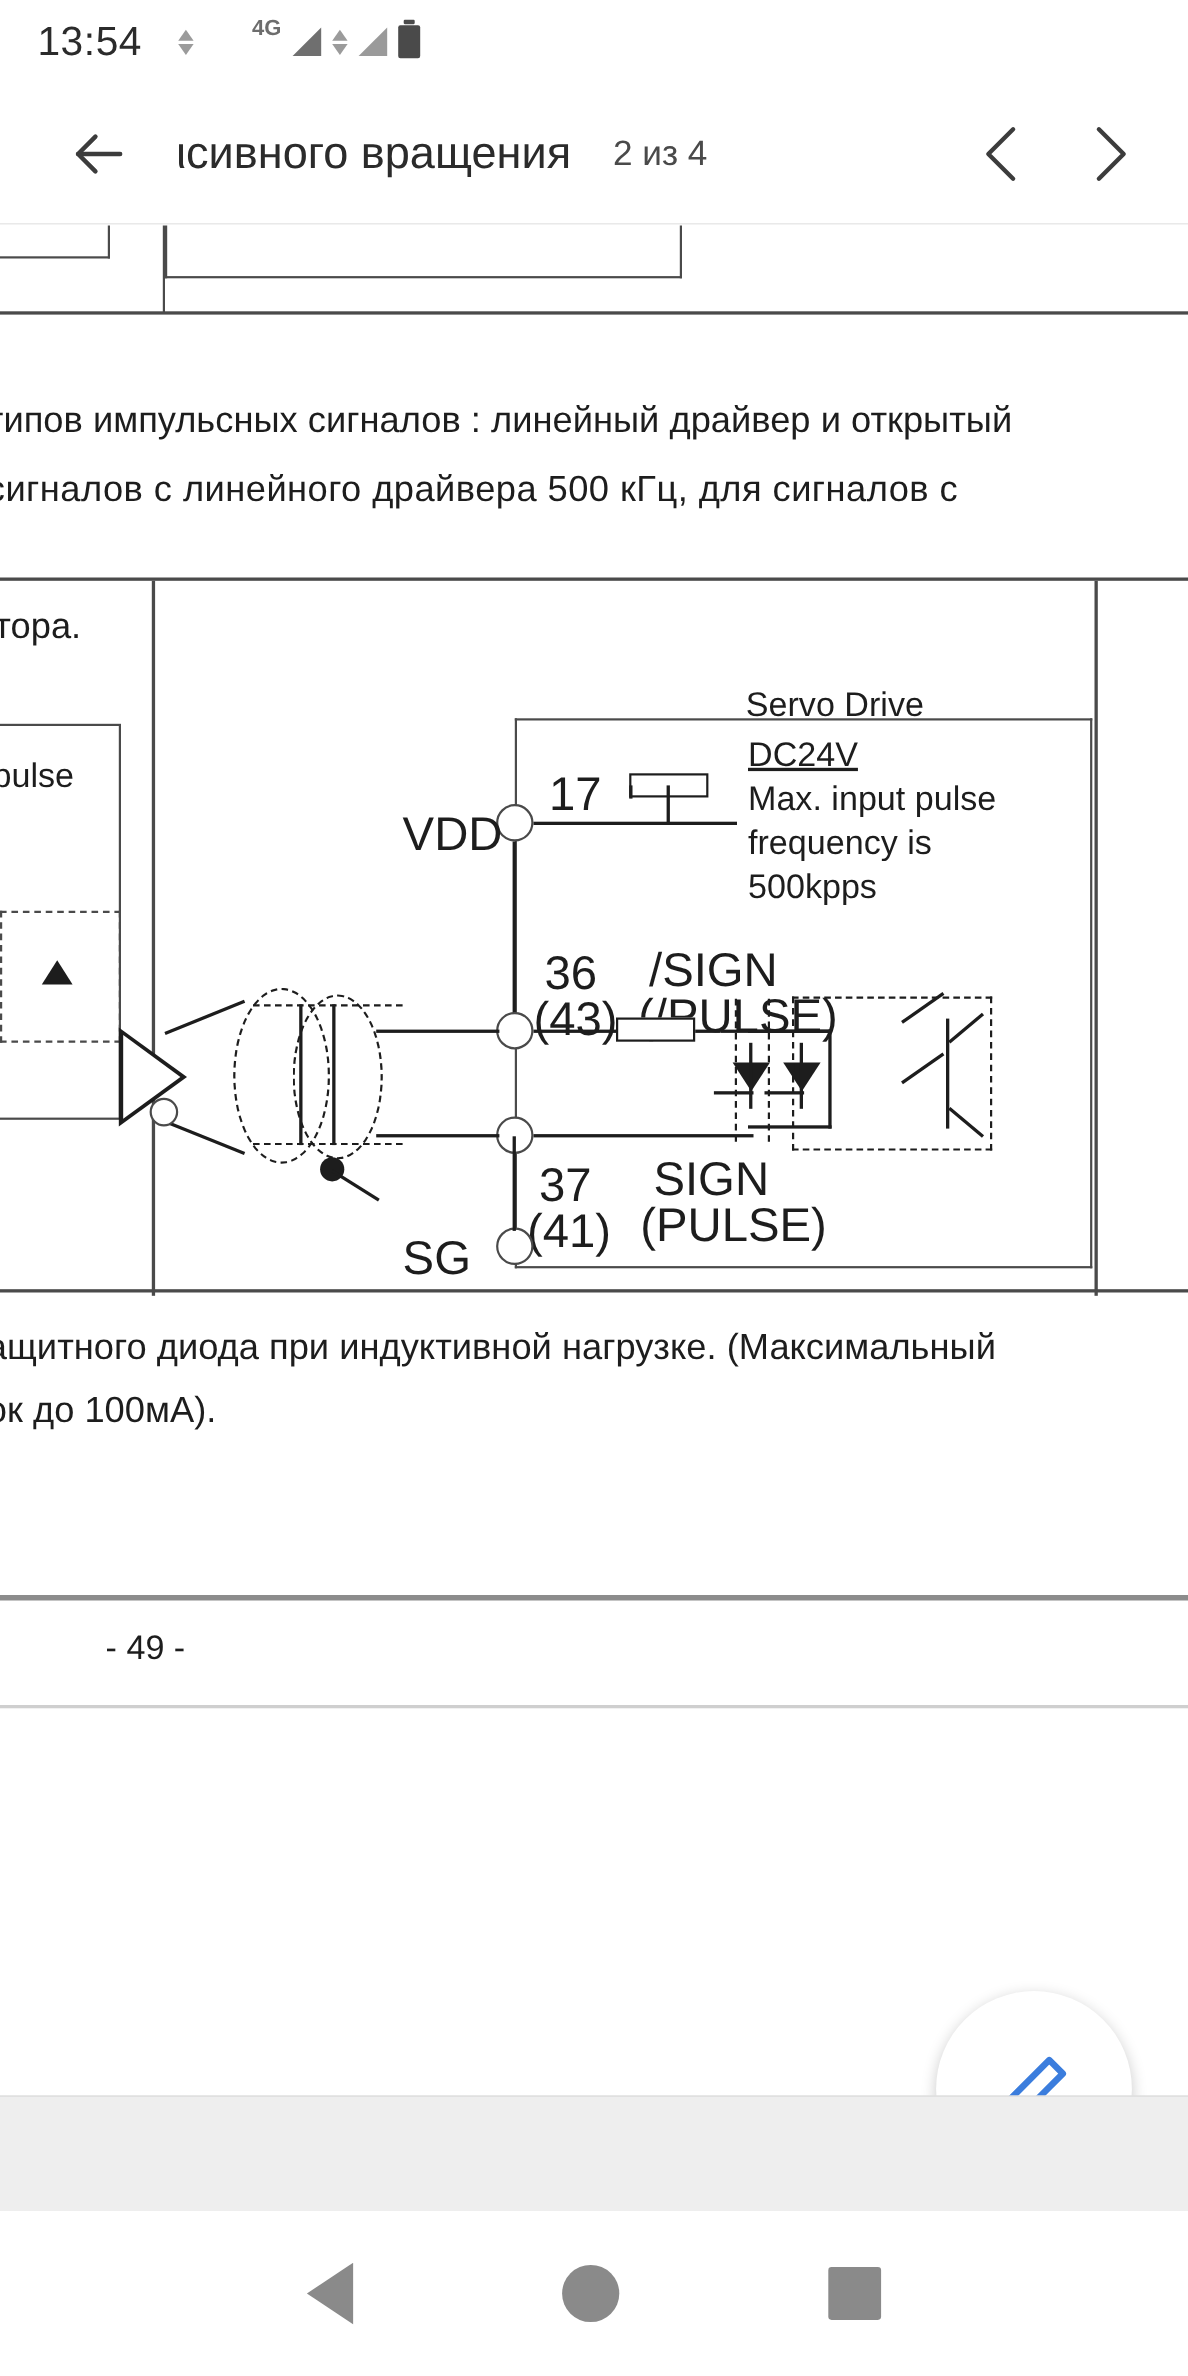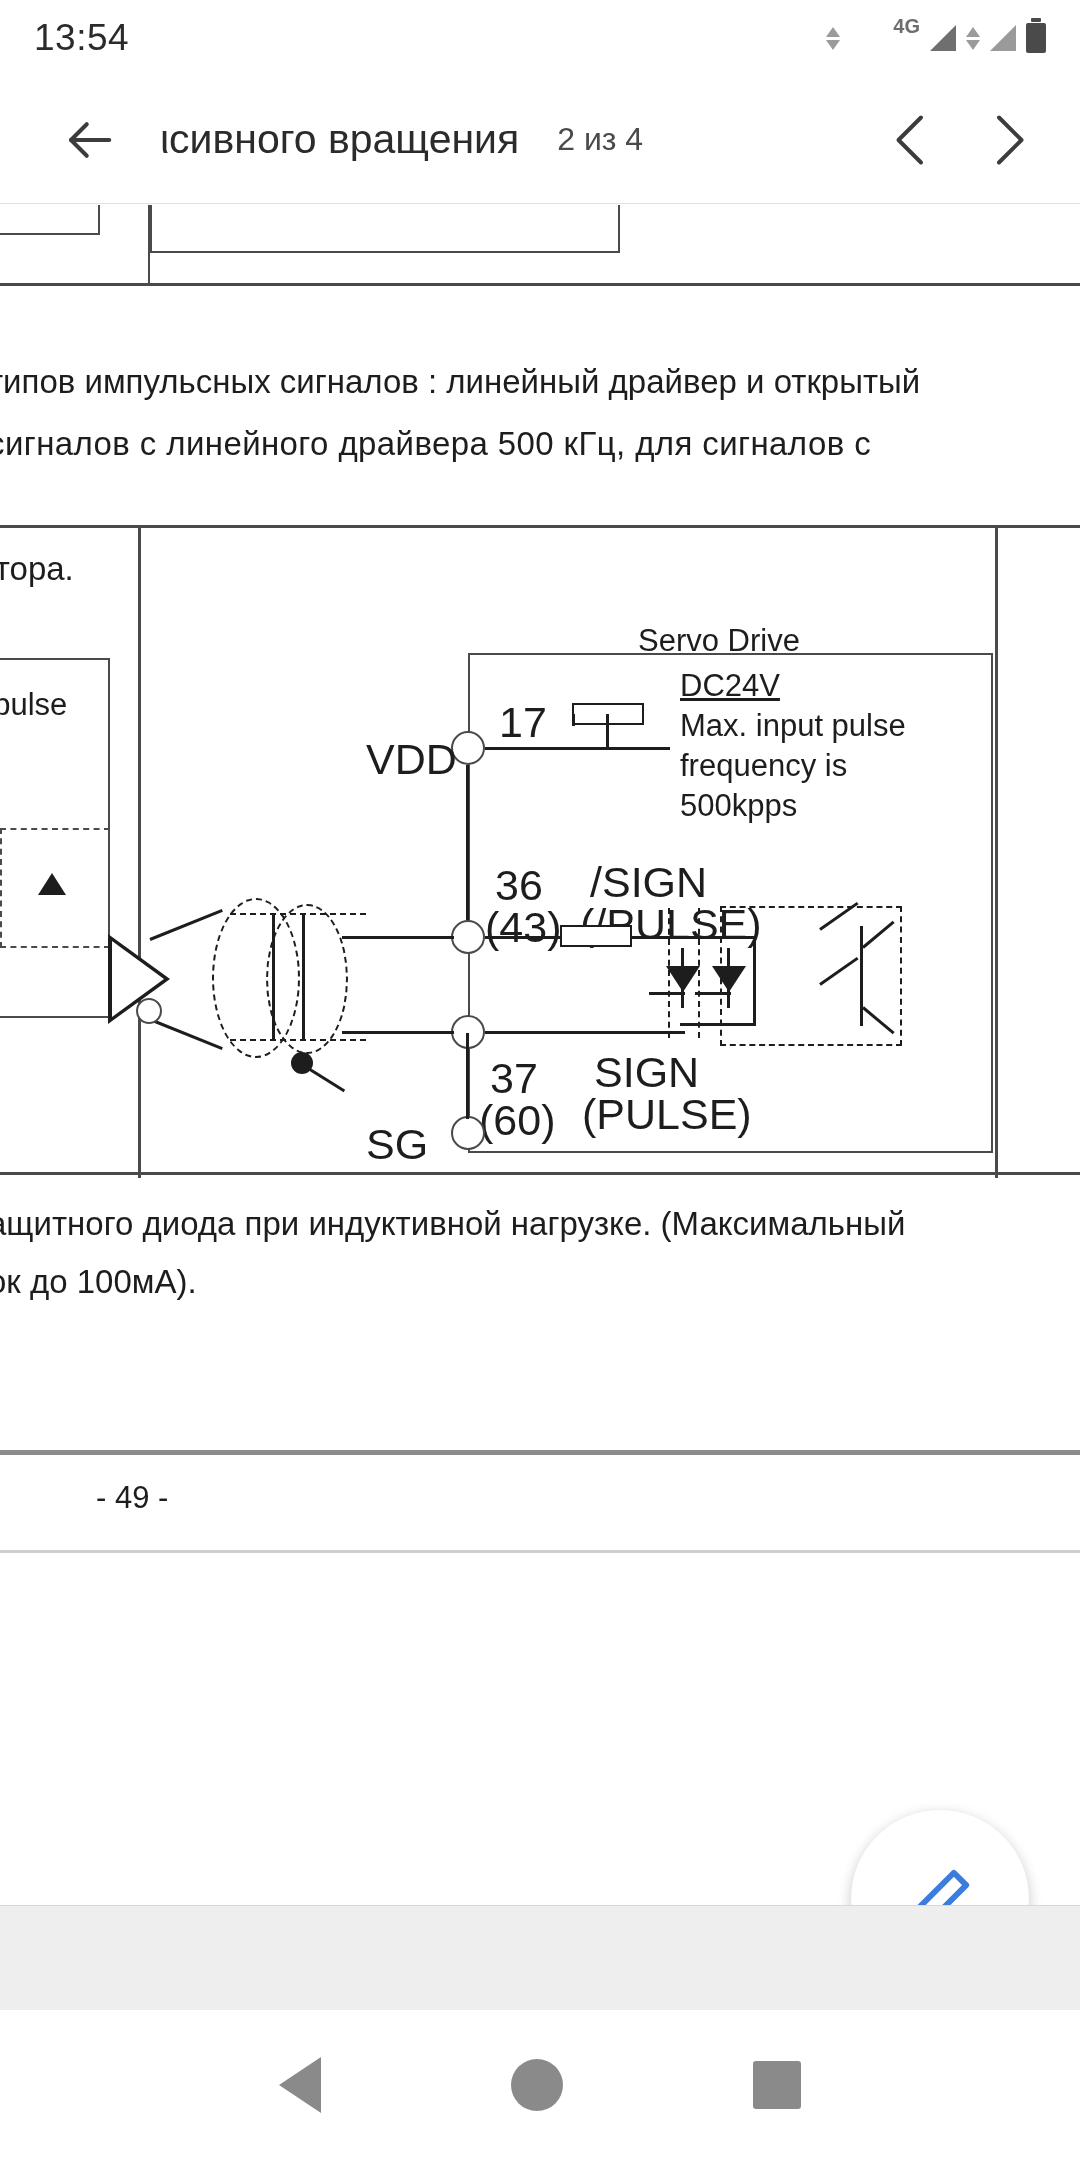--- a/index.html
+++ b/index.html
@@ -8,21 +8,21 @@
     background: #ffffff;
     font-family: "Liberation Sans", sans-serif;
     overflow: hidden;
   }
   #app { position: relative; width: 1080px; height: 2160px; background: #fff; }
 
   
   .statusbar {
     position: absolute; top: 0; left: 0; width: 1080px; height: 76px;
     background: #ffffff;
-    display: flex; align-items: center; justify-content: space-between;
+    display: flex; align-items: center; justify-content: flex-start;
     padding: 0 34px;
     gap: 33px;
   }
   .status-clock { font-size: 37px; color: #2b2b2b; letter-spacing: .5px; }
   .status-icons { display: flex; align-items: center; gap: 10px; }
   .net-label { font-size: 20px; color: #6d6d6d; font-weight: bold; position: relative; top: -12px; margin-left: 43px; }
   .tri-up-down { display: flex; flex-direction: column; gap: 3px; }
   .tri-up-down i { display: block; width: 0; height: 0; border-left: 7px solid transparent; border-right: 7px solid transparent; }
   .tri-up-down i.up { border-bottom: 10px solid #9b9b9b; }
   .tri-up-down i.dn { border-top: 10px solid #9b9b9b; }
@@ -91,21 +91,21 @@
     position: absolute; left: 10px; top: 300px; width: 110px; height: 120px;
     border: 2px dashed #4a4a4a;
   }
   .left-tri {
     position: absolute; left: 48px; top: 345px; width: 0; height: 0;
     border-left: 14px solid transparent; border-right: 14px solid transparent;
     border-bottom: 22px solid #1d1d1d;
   }
 
   .diag-title { position: absolute; left: 190px; top: 22px; font-size: 35px; color: #1d1d1d; white-space: nowrap; }
-  .servo-label { position: absolute; left: 648px; top: 95px; font-size: 31px; color: #1d1d1d; }
+  .servo-label { position: absolute; left: 688px; top: 95px; font-size: 31px; color: #1d1d1d; }
 
   .servo-box { position: absolute; left: 478px; top: 125px; width: 525px; height: 500px; border: 2px solid #4a4a4a; border-right: none; }
   .servo-box-right { position: absolute; left: 1001px; top: 125px; width: 2px; height: 500px; background: #4a4a4a; }
 
   .node { position: absolute; width: 34px; height: 34px; border: 2px solid #4a4a4a; border-radius: 50%; background: #fff; }
   .wire { position: absolute; background: #1d1d1d; }
 
   .lbl { position: absolute; font-size: 31px; color: #1d1d1d; white-space: nowrap; }
   .lbl.big { font-size: 43px; }
 
@@ -274,21 +274,21 @@
 
       <div class="opto-dash" style="left:730px; top:378px; width:182px; height:140px;"></div>
       <div class="wire" style="left:870px; top:398px; width:3px; height:100px;"></div>
       <div class="wire" style="left:830px; top:400px; width:46px; height:3px; transform:rotate(-35deg); transform-origin:left center;"></div>
       <div class="wire" style="left:830px; top:455px; width:46px; height:3px; transform:rotate(-35deg); transform-origin:left center;"></div>
       <div class="wire" style="left:873px; top:418px; width:40px; height:3px; transform:rotate(-40deg); transform-origin:left center;"></div>
       <div class="wire" style="left:873px; top:478px; width:40px; height:3px; transform:rotate(40deg); transform-origin:left center;"></div>
 
       <div class="node" style="left:461px; top:487px;"></div>
       <div class="lbl big" style="left:500px; top:526px;">37</div>
-      <div class="lbl big" style="left:489px; top:568px;">(60)</div>
+      <div class="lbl big" style="left:489px; top:568px;">(41)</div>
       <div class="lbl big" style="left:604px; top:520px;">SIGN</div>
       <div class="lbl big" style="left:592px; top:562px;">(PULSE)</div>
       <div class="wire" style="left:495px; top:503px; width:200px; height:3px;"></div>
 
       <div class="node" style="left:461px; top:588px;"></div>
       <div class="lbl big" style="left:376px; top:592px;">SG</div>
       <div class="wire" style="left:476px; top:505px; width:3px; height:86px;"></div>
 
       <div class="ellipse" style="left:222px; top:370px; width:88px; height:160px;"></div>
       <div class="ellipse" style="left:276px; top:376px; width:82px; height:150px;"></div>

